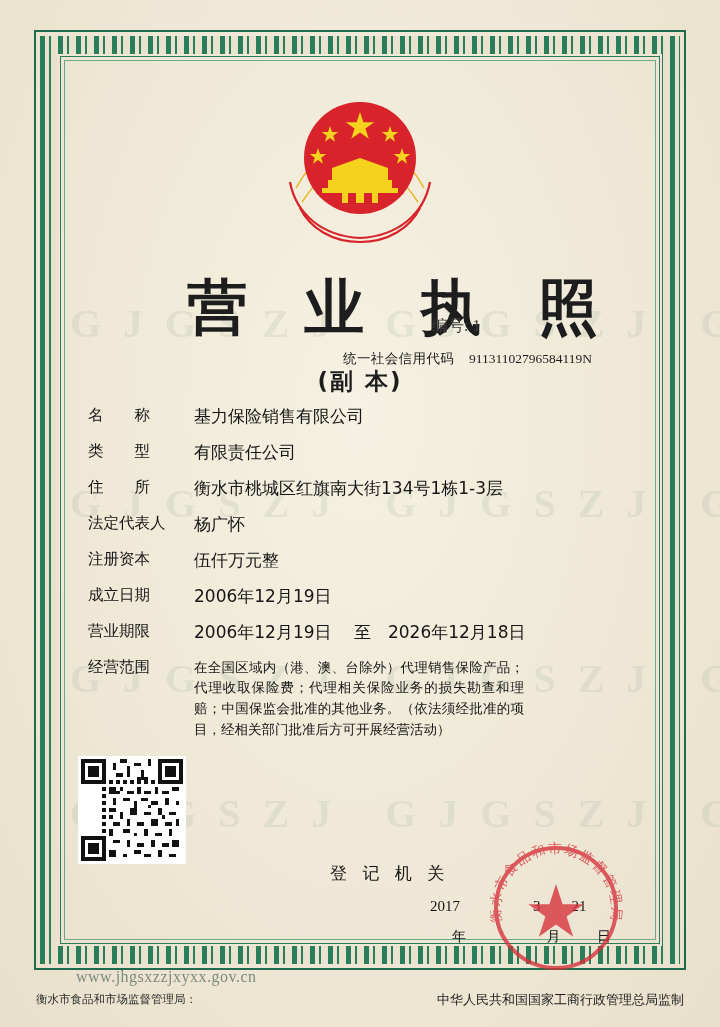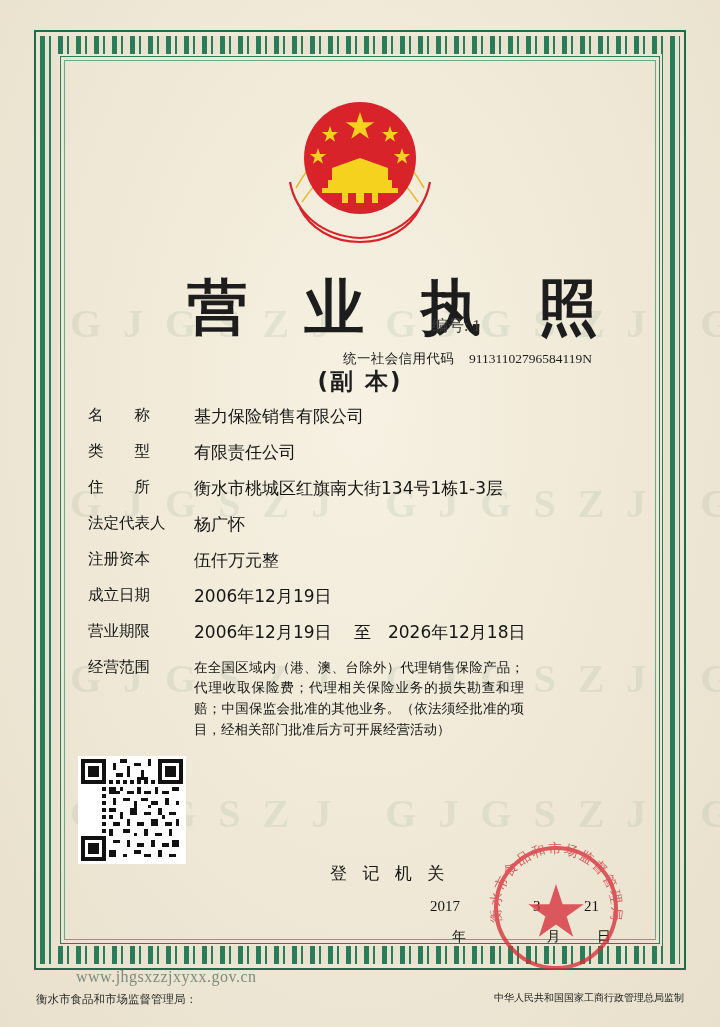--- a/index.html
+++ b/index.html
@@ -193,21 +193,21 @@
     position: absolute;
     top: 898px;
     left: 430px;
     font-size: 15px;
     font-family: "Liberation Serif", serif;
     color: #151515;
   }
   .reg-date span { display: inline-block; }
   .date-y { width: 72px; }
   .date-m { width: 62px; text-align: center; }
-  .date-d { width: 40px; text-align: center; }
+  .date-d { width: 40px; text-align: left; }
   .reg-date-unit {
     position: absolute;
     top: 928px;
     left: 452px;
     font-size: 14px;
     color: #151515;
   }
   .reg-date-unit span { display: inline-block; }
 
   
@@ -225,21 +225,21 @@
     position: absolute;
     left: 36px;
     top: 992px;
     font-size: 11.5px;
     color: #2c2c2c;
   }
   .footer-right {
     position: absolute;
     right: 36px;
     top: 991px;
-    font-size: 10px;
+    font-size: 13px;
     color: #1d1d1d;
   }
   .footer-url {
     position: absolute;
     left: 76px;
     top: 968px;
     font-size: 16px;
     color: #7d8a7d;
     font-family: "Liberation Serif", serif;
     letter-spacing: 0.5px;

